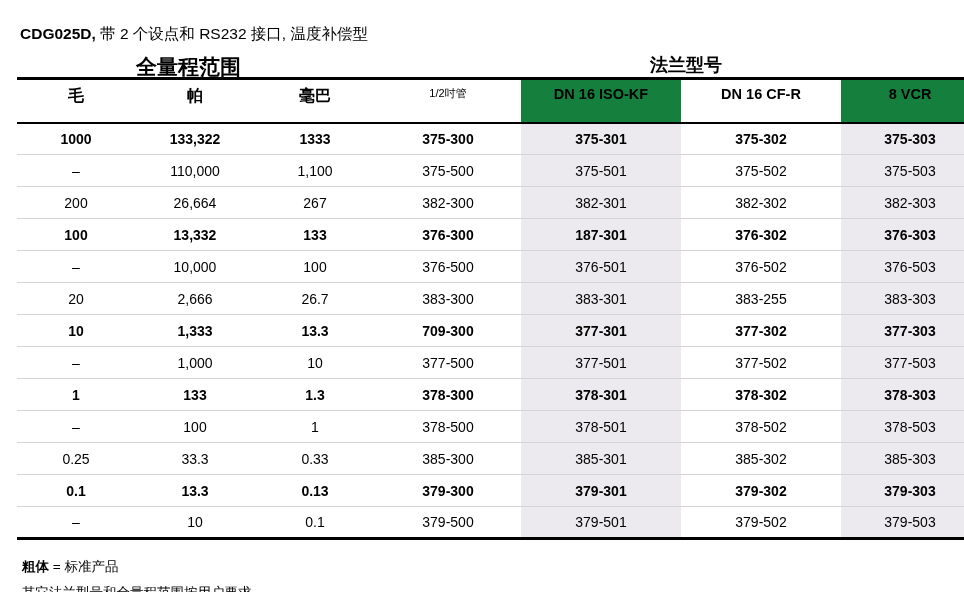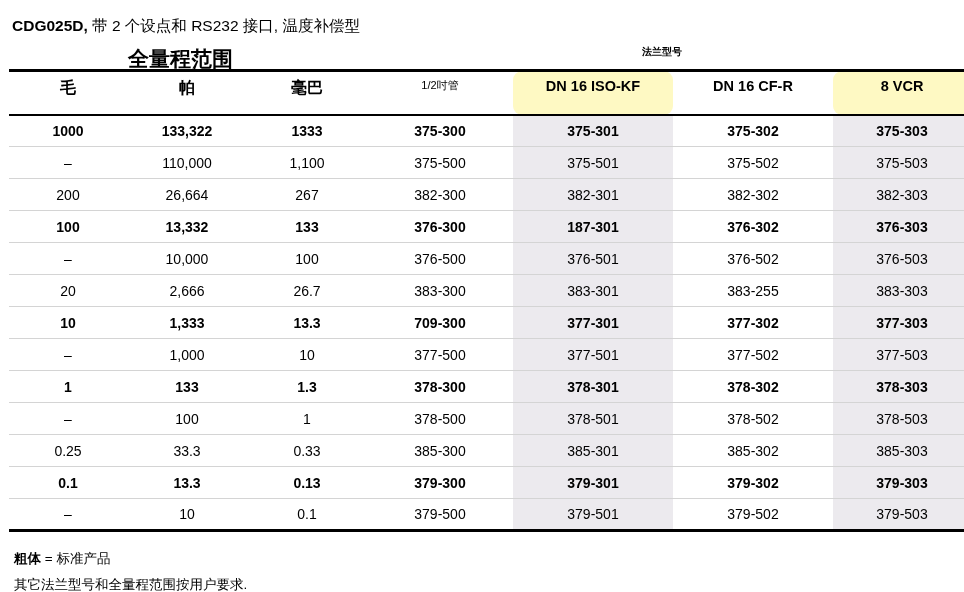--- a/index.html
+++ b/index.html
@@ -12,21 +12,21 @@
     background: #ffffff;
     font-family: "Liberation Sans", sans-serif;
     color: #000000;
     overflow: hidden;
   }
   .page {
     position: relative;
     width: 964px;
     height: 592px;
     box-sizing: border-box;
-    padding: 8px;
+    padding: 16px;
   }
   .title {
     font-size: 15.5px;
     font-weight: normal;
     padding: 8px 0 0 4px;
     letter-spacing: 0px;
   }
   .title .model {
     font-weight: bold;
   }
@@ -39,21 +39,21 @@
     position: absolute;
     left: 120px;
     top: 2px;
     font-size: 21px;
     font-weight: bold;
   }
   .group-head .g2 {
     position: absolute;
     left: 634px;
     top: 2px;
-    font-size: 10px;
+    font-size: 18px;
     font-weight: bold;
   }
   table.spec {
     border-collapse: collapse;
     width: 962px;
     margin-left: 1px;
     table-layout: fixed;
   }
   table.spec col.c0 { width: 118px; }
   table.spec col.c1 { width: 120px; }
@@ -69,22 +69,21 @@
     padding: 6px 8px 0 8px;
     font-size: 14.5px;
     font-weight: bold;
     text-align: center;
     border-top: 3px solid #000;
     border-bottom: 2px solid #000;
     background: #ffffff;
     box-sizing: border-box;
   }
   table.spec thead th.shade {
-    background: #fef9c3;
-    border-radius: 9px;
+    background: #15803d;
   }
   table.spec thead th.u1 { font-size: 16px; }
   table.spec thead th.small { font-size: 11px; font-weight: normal; }
   table.spec tbody td {
     height: 32px;
     font-size: 14px;
     text-align: center;
     padding: 0 8px;
     box-sizing: border-box;
     border-bottom: 1px solid #d4d4d4;

